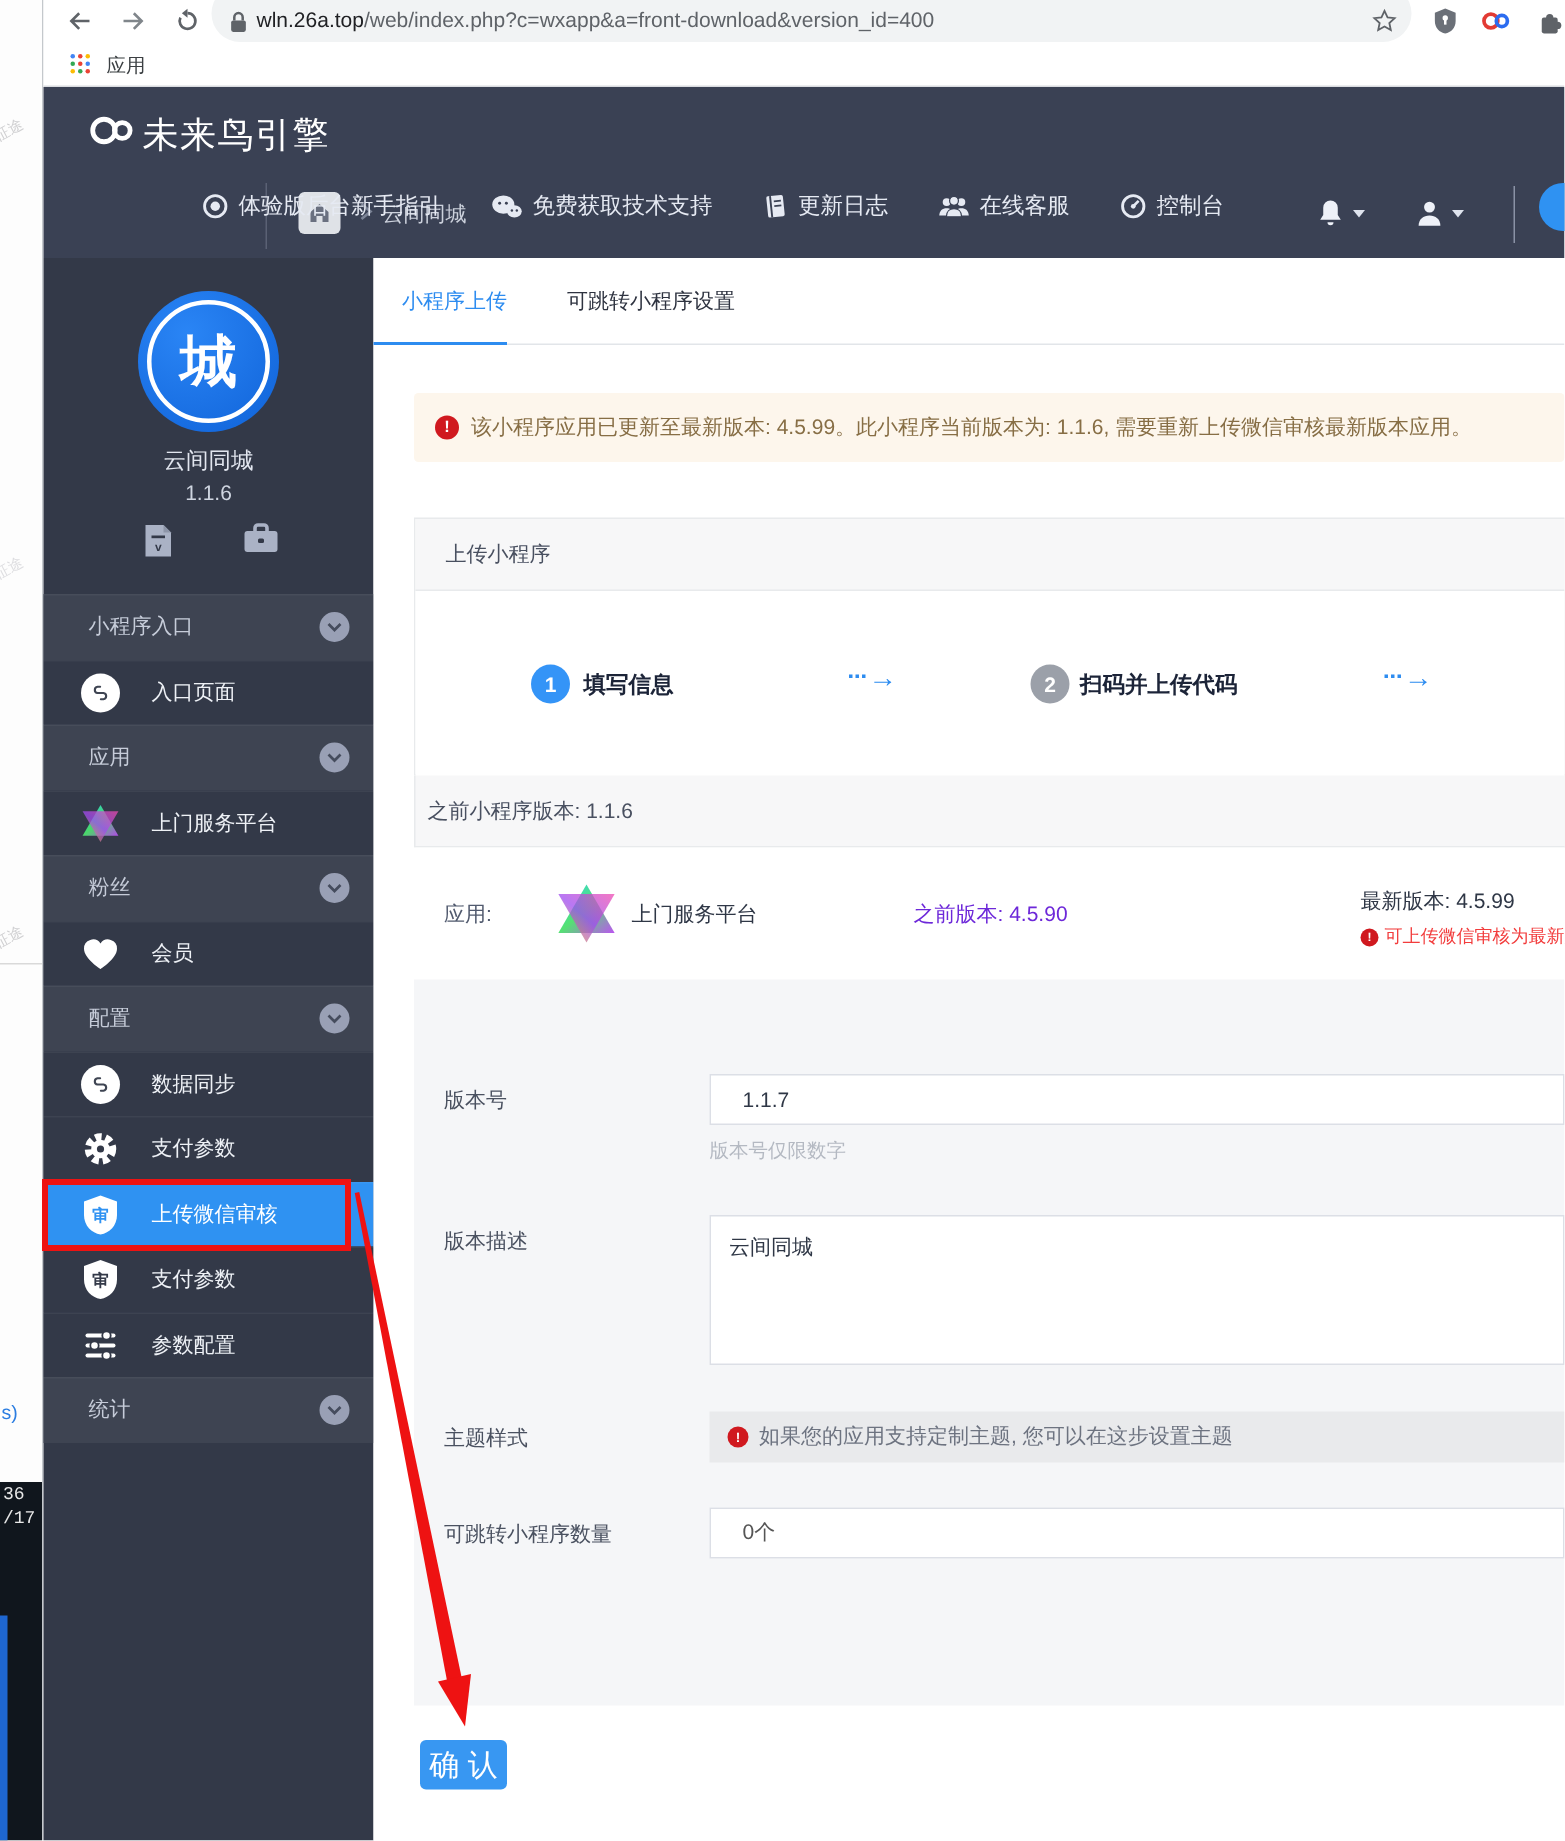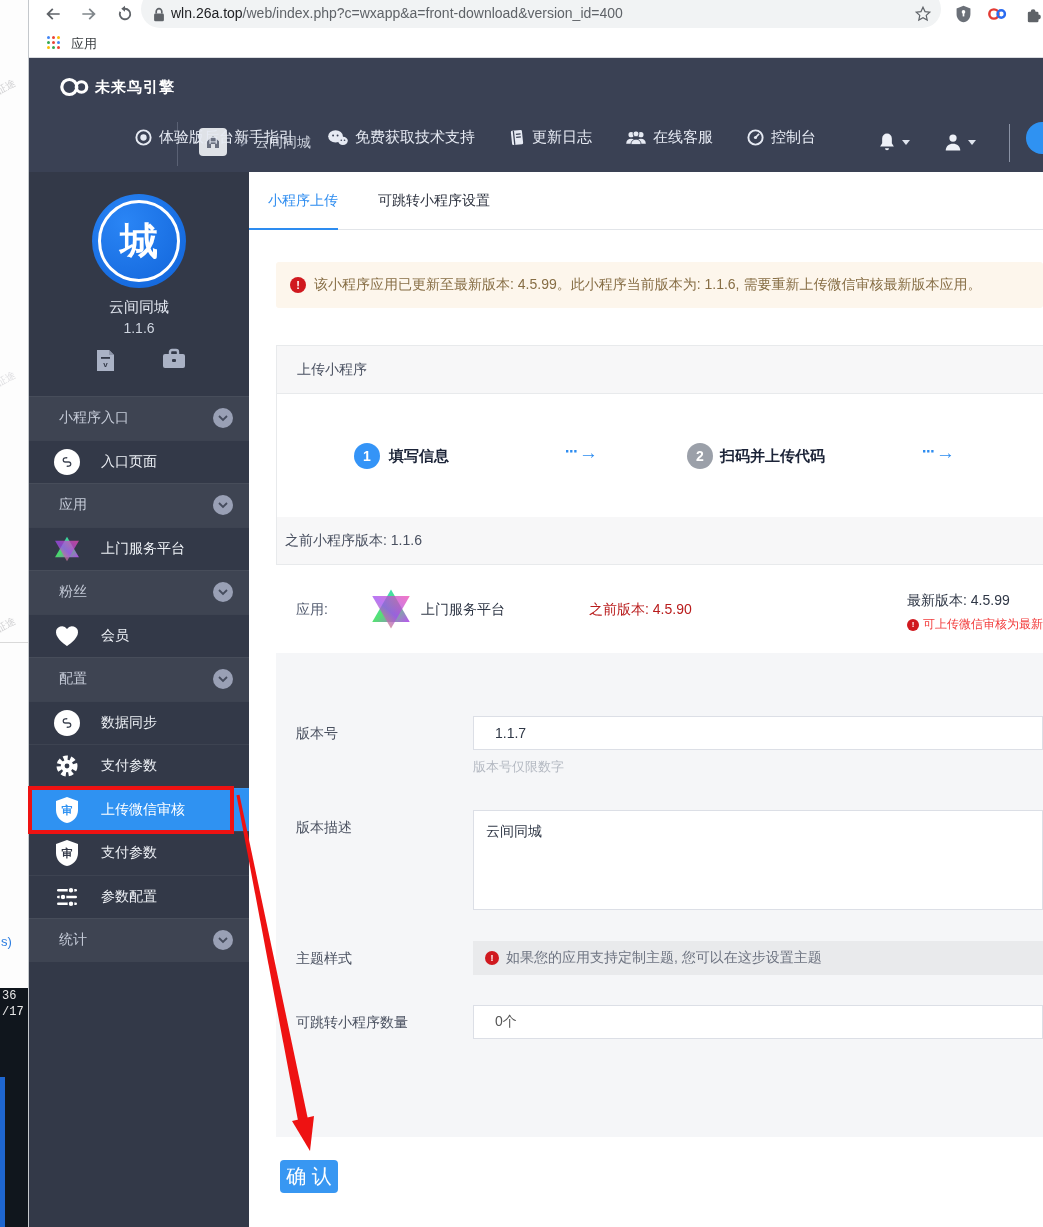--- a/index.html
+++ b/index.html
@@ -25,21 +25,21 @@
   .urltext{position:absolute;left:142px;top:5px;font-size:14px;white-space:nowrap;}
   .url-domain{color:#202124;} .url-path{color:#5f6368;}
   .chrome-row2{position:absolute;left:0;top:29px;right:0;height:28px;border-bottom:1px solid #dadce0;}
   .bm-label{position:absolute;left:42px;top:6px;font-size:13px;color:#3c4043;}
   .grid-icon{position:absolute;left:18px;top:7px;width:14px;height:14px;display:grid;grid-template-columns:repeat(3,4px);grid-template-rows:repeat(3,4px);gap:1px;}
   .grid-icon span{width:3px;height:3px;border-radius:50%;}
 
   
   .app{position:absolute;left:29px;top:58px;right:0;bottom:0;background:#fff;}
   .app-header{position:absolute;left:0;top:0;right:0;height:114px;background:#3a4154;}
-  .brand{position:absolute;left:30px;top:16px;display:flex;align-items:center;color:#fff;font-size:15px;font-weight:bold;letter-spacing:1px;}
+  .brand{position:absolute;left:30px;top:16px;display:flex;align-items:flex-start;color:#fff;font-size:24px;font-weight:normal;letter-spacing:1px;}
   .brand svg{margin-right:6px;}
   .hdr-divider{position:absolute;left:148px;top:64px;width:1px;height:44px;background:#5a6174;}
   .home-btn{position:absolute;left:170px;top:70px;width:28px;height:28px;background:#dfe2e7;border-radius:4px;display:flex;align-items:center;justify-content:center;}
   .crumb-chev{position:absolute;left:210px;top:76px;}
   .crumb{position:absolute;left:226px;top:76px;font-size:14px;color:#ccd1dc;}
   .topnav{position:absolute;left:105px;top:70px;display:flex;align-items:center;gap:33px;color:#e6eaf3;font-size:15px;}
   .topnav .nav-item{display:flex;align-items:center;gap:6px;white-space:nowrap;cursor:pointer;}
   .bell-wrap{position:absolute;left:848px;top:74px;display:flex;align-items:center;gap:5px;}
   .user-wrap{position:absolute;left:914px;top:74px;display:flex;align-items:center;gap:5px;}
   .caret{width:0;height:0;border-left:4px solid transparent;border-right:4px solid transparent;border-top:5px solid #dfe4ee;}
@@ -86,21 +86,21 @@
   .steplabel.l1{left:112px;} .steplabel.l2{left:443px;}
   .dash-arrow{position:absolute;top:48px;color:#2d8cf0;font-size:19px;font-weight:bold;}
   .dash-arrow::before{content:"\22EF";font-size:13px;vertical-align:3px;}
   .dash-arrow::after{content:"\2192";margin-left:1px;}
   .da1{left:288px;} .da2{left:645px;}
   .grayrow{position:absolute;left:27px;top:345px;right:-1px;height:48px;background:#f7f7f8;border:1px solid #e8eaec;border-top:none;box-sizing:border-box;line-height:46px;padding-left:8px;color:#495060;font-size:14px;}
   .approw{position:absolute;left:27px;top:393px;right:0;height:88px;background:#fff;}
   .approw .lbl{position:absolute;left:20px;top:36px;color:#515a6e;font-size:14px;}
   .appicon{position:absolute;left:93px;top:22px;}
   .appnm{position:absolute;left:145px;top:36px;font-size:14px;color:#2f3746;}
-  .prevver{position:absolute;left:313px;top:36px;font-size:14px;color:#b91c1c;}
+  .prevver{position:absolute;left:333px;top:36px;font-size:14px;color:#6d28d9;}
   .latestwrap{position:absolute;left:631px;top:27px;font-size:14px;color:#2f3746;}
   .latestnote{display:flex;align-items:center;margin-top:6px;color:#f23c3c;font-size:12px;white-space:nowrap;}
   .formarea{position:absolute;left:27px;top:481px;right:0;height:484px;background:#f5f6f8;}
   .flabel{position:absolute;left:20px;color:#4a5160;font-size:14px;}
   .finput{position:absolute;left:197px;right:0;height:34px;background:#fff;border:1px solid #dcdfe6;box-sizing:border-box;padding:0 21px;font-size:14px;color:#2f3746;font-family:"Liberation Sans","DejaVu Sans",sans-serif;}
   .fhelp{position:absolute;left:197px;top:105px;color:#b4b9c2;font-size:13px;}
   .ftextarea{position:absolute;left:197px;right:0;top:157px;height:100px;background:#fff;border:1px solid #dcdfe6;box-sizing:border-box;padding:12px;font-size:14px;color:#2f3746;resize:none;font-family:"Liberation Sans","DejaVu Sans",sans-serif;}
   .themebox{position:absolute;left:197px;right:0;top:288px;height:34px;background:#e9eaec;display:flex;align-items:center;padding-left:12px;box-sizing:border-box;color:#6d7380;font-size:14px;white-space:nowrap;}
   .confirm{position:absolute;left:31px;top:988px;width:58px;height:33px;background:#3897f2;border:none;border-radius:4px;color:#fff;font-size:20px;cursor:pointer;font-family:"Liberation Sans","DejaVu Sans",sans-serif;}
 

